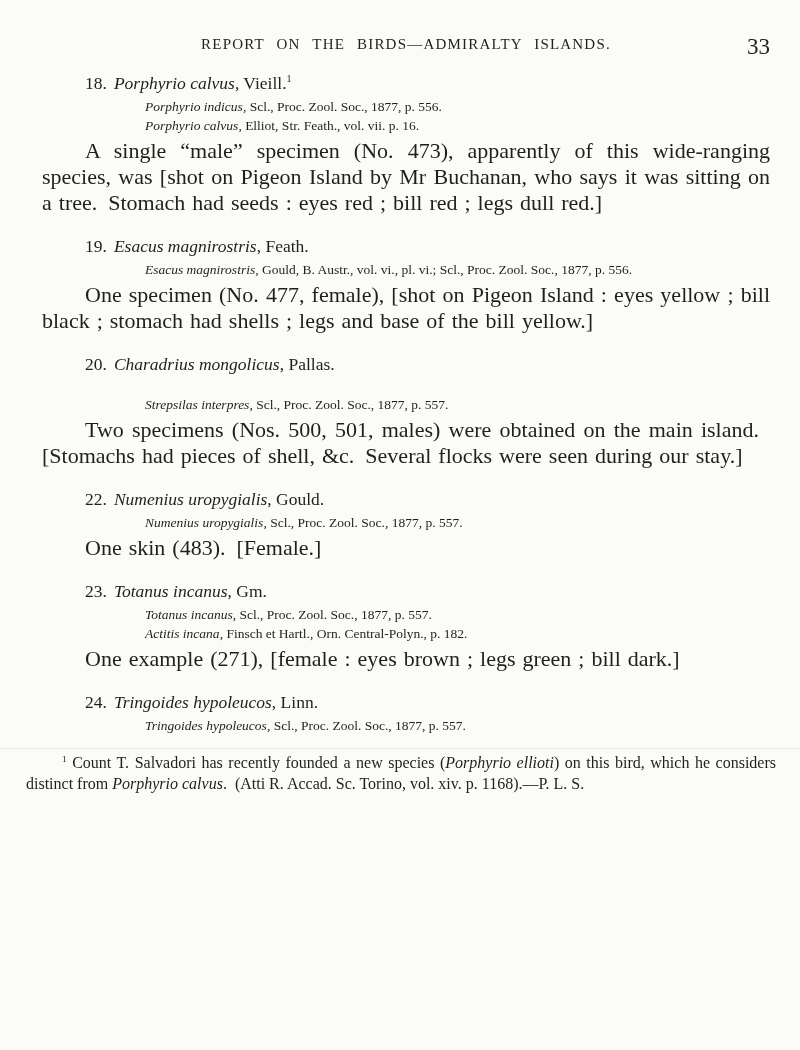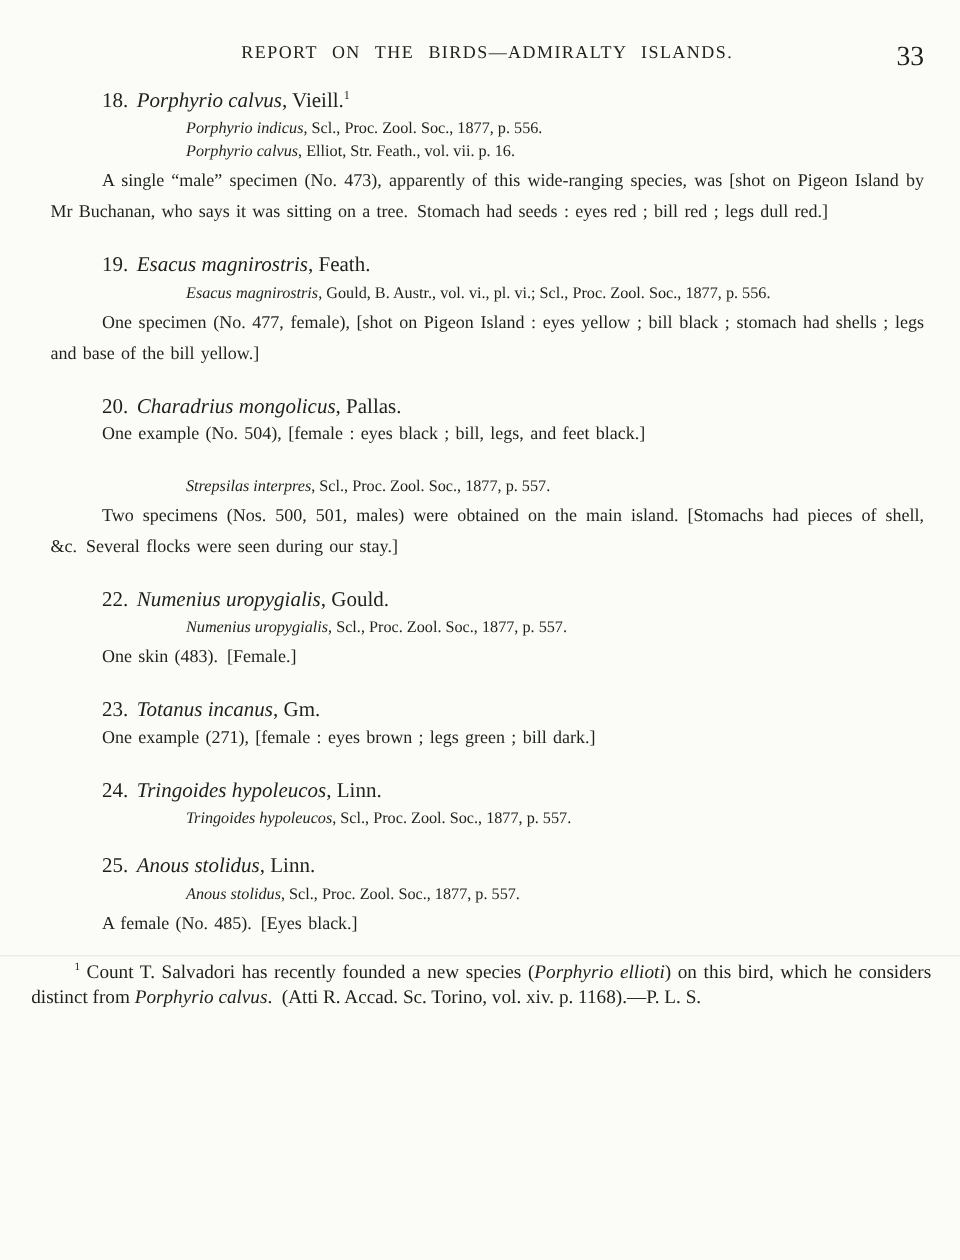--- a/index.html
+++ b/index.html
@@ -31,23 +31,23 @@
     font-size:23px; letter-spacing:0; word-spacing:0;
   }
   .entry { margin-top:20px; }
   .entry-heading {
     font-size:17.5px; font-weight:normal;
     line-height:21px; margin-left:43px;
   }
   .entry-heading .num { margin-right:7px; }
   .i { font-style:italic; }
   .synonymy { margin:3px 0 3px 103px; }
-  .syn-line { font-size:13.5px; line-height:19px;margin-left:10px; }
+  .syn-line { font-size:13.5px; line-height:19px; }
   .desc {
-    font-size:15px; line-height:26px;
+    font-size:22px; line-height:26px;
     text-indent:43px; text-align:justify;
     margin-top:0; word-spacing:1.5px;
   }
   .footnote-rule {
     border:none; border-top:1px solid #e8e7e3;
     margin:13px -30px 0 -42px; height:0;
   }
   .footnote {
     font-size:16px; line-height:21px;
     text-align:justify; text-indent:36px;
@@ -77,55 +77,51 @@
   <section class="entry">
     <h2 class="entry-heading"><span class="num">19.</span><span class="i">Esacus magnirostris</span><span>, Feath.</span></h2>
     <div class="synonymy">
       <p class="syn-line"><span class="i">Esacus magnirostris</span><span>, Gould, B. Austr., vol. vi., pl. vi.; Scl., Proc. Zool. Soc., 1877, p. 556.</span></p>
     </div>
     <p class="desc">One specimen (No. 477, female), [shot on Pigeon Island : eyes yellow ; bill black ; stomach had shells ; legs and base of the bill yellow.]</p>
   </section>
 
   <section class="entry">
     <h2 class="entry-heading"><span class="num">20.</span><span class="i">Charadrius mongolicus</span><span>, Pallas.</span></h2>
-    <p class="desc">One example (No. 504), [female : eyes black ; bill, legs, and feet black.]</p>
   </section>
 
   <section class="entry">
     <div class="synonymy">
       <p class="syn-line"><span class="i">Strepsilas interpres</span><span>, Scl., Proc. Zool. Soc., 1877, p. 557.</span></p>
     </div>
     <p class="desc">Two specimens (Nos. 500, 501, males) were obtained on the main island. [Stomachs had pieces of shell, &amp;c. Several flocks were seen during our stay.]</p>
   </section>
 
   <section class="entry">
     <h2 class="entry-heading"><span class="num">22.</span><span class="i">Numenius uropygialis</span><span>, Gould.</span></h2>
     <div class="synonymy">
       <p class="syn-line"><span class="i">Numenius uropygialis</span><span>, Scl., Proc. Zool. Soc., 1877, p. 557.</span></p>
     </div>
     <p class="desc">One skin (483). [Female.]</p>
   </section>
 
   <section class="entry">
     <h2 class="entry-heading"><span class="num">23.</span><span class="i">Totanus incanus</span><span>, Gm.</span></h2>
+    <div class="synonymy">
+      <p class="syn-line"><span class="i">Totanus incanus</span><span>, Scl., Proc. Zool. Soc., 1877, p. 557.</span></p>
+      <p class="syn-line"><span class="i">Actitis incana</span><span>, Finsch et Hartl., Orn. Central-Polyn., p. 182.</span></p>
+    </div>
     <p class="desc">One example (271), [female : eyes brown ; legs green ; bill dark.]</p>
   </section>
 
   <section class="entry">
     <h2 class="entry-heading"><span class="num">24.</span><span class="i">Tringoides hypoleucos</span><span>, Linn.</span></h2>
     <div class="synonymy">
       <p class="syn-line"><span class="i">Tringoides hypoleucos</span><span>, Scl., Proc. Zool. Soc., 1877, p. 557.</span></p>
     </div>
   </section>
 
-  <section class="entry">
-    <h2 class="entry-heading"><span class="num">25.</span><span class="i">Anous stolidus</span><span>, Linn.</span></h2>
-    <div class="synonymy">
-      <p class="syn-line"><span class="i">Anous stolidus</span><span>, Scl., Proc. Zool. Soc., 1877, p. 557.</span></p>
-    </div>
-    <p class="desc">A female (No. 485). [Eyes black.]</p>
-  </section>
 
   <hr class="footnote-rule">
 
   <p class="footnote"><sup>1</sup><span> Count T. Salvadori has recently founded a new species (</span><span class="i">Porphyrio ellioti</span><span>) on this bird, which he considers distinct from </span><span class="i">Porphyrio calvus</span><span>. (Atti R. Accad. Sc. Torino, vol. xiv. p. 1168).—P. L. S.</span></p>
 
 </div>
 
 </body></html>

